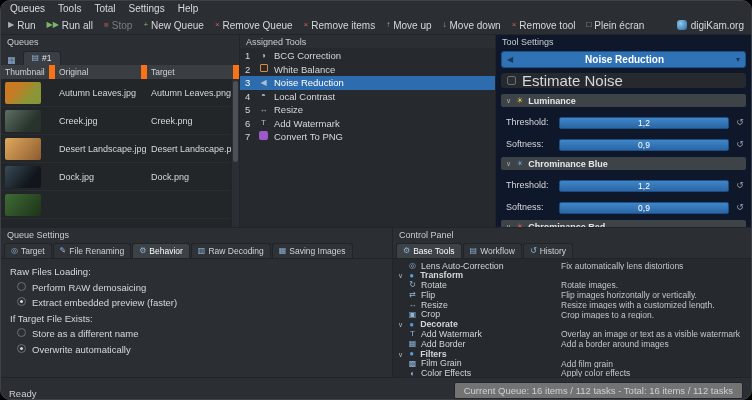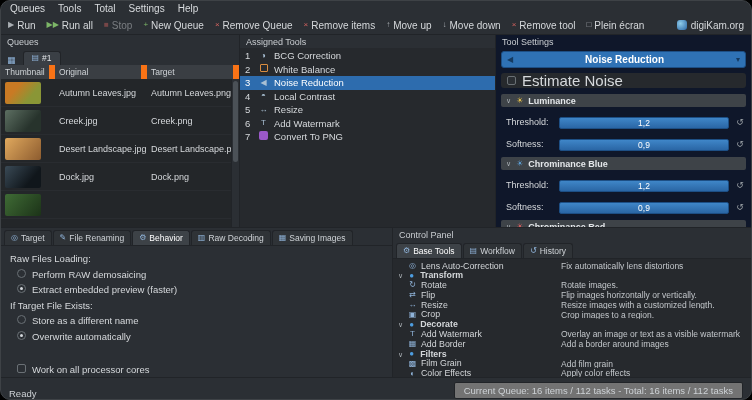--- a/index.html
+++ b/index.html
@@ -342,20 +342,21 @@
             <span class="reset">↺</span>
           </div>
         </div>
       </div>
     </div>
   </div>
 
   <div class="bottom">
 
     <div class="panel p-qsettings">
+      <div class="ptitle">Queue Settings</div>
       <div class="tabs">
         <div class="tab">
           <span class="tabicon">◎</span>
           <span>Target</span>
         </div>
         <div class="tab">
           <span class="tabicon">✎</span>
           <span>File Renaming</span>
         </div>
         <div class="tab active">

